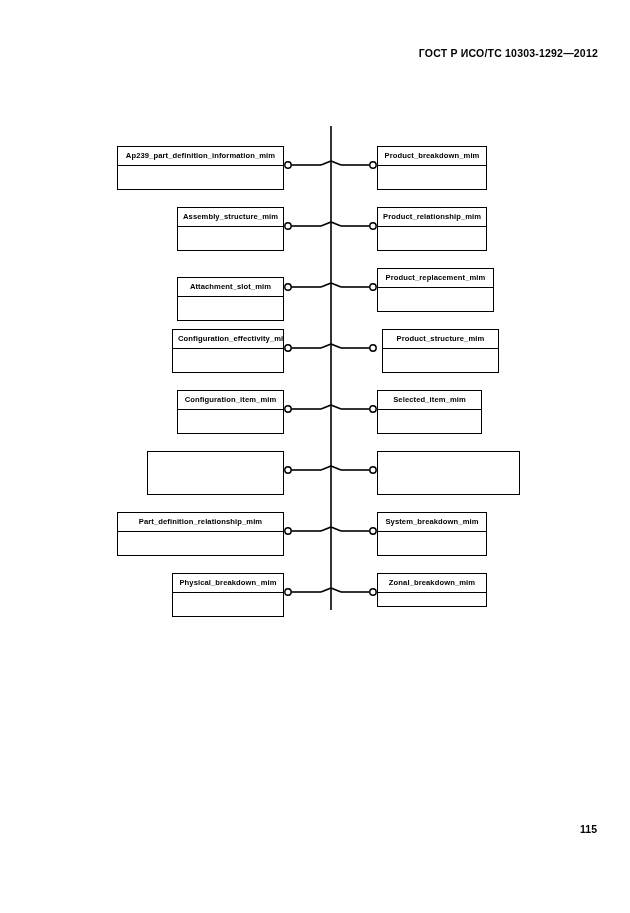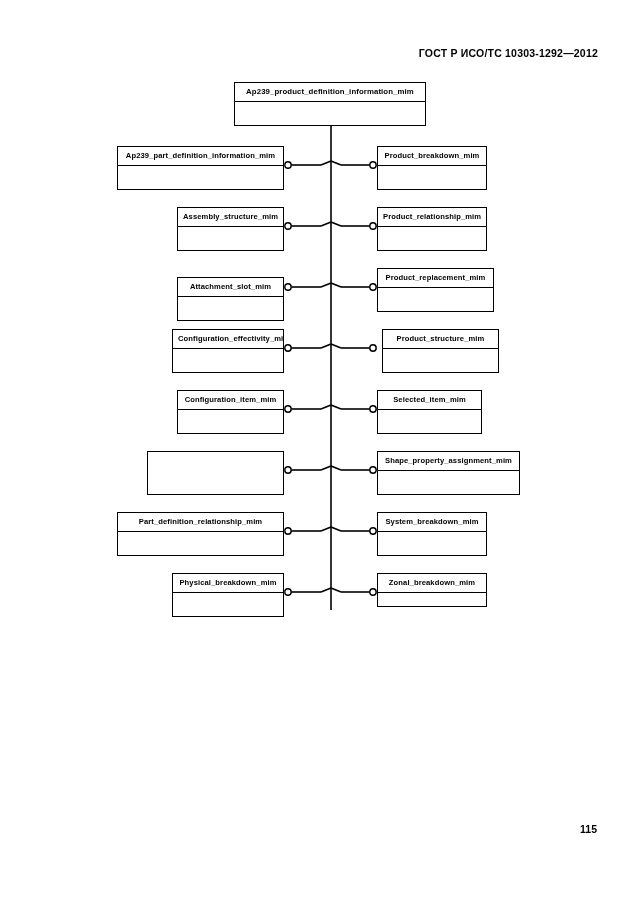--- a/index.html
+++ b/index.html
@@ -152,24 +152,20 @@
           <circle cx="373" cy="156" r="3.2"></circle>
           <circle cx="373" cy="217" r="3.2"></circle>
           <circle cx="373" cy="278" r="3.2"></circle>
           <circle cx="373" cy="339" r="3.2"></circle>
           <circle cx="373" cy="400" r="3.2"></circle>
           <circle cx="373" cy="461" r="3.2"></circle>
           <circle cx="373" cy="522" r="3.2"></circle>
         </g>
     </svg>
 
-    <div class="entity-box root" id="root-box" style="left: 234px; top: 12px; width: 192px; height: 44px;">
-      <div class="entity-title">Ap239_product_definition_information_mim</div>
-      <div class="entity-body"></div>
-    </div>
 
     <div id="left-column">
         <div class="entity-box" style="left: 117px; top: 76px; width: 167px; height: 44px;">
           <div class="entity-title">Ap239_part_definition_information_mim</div>
           <div class="entity-body"></div>
         </div>
         <div class="entity-box" style="left: 177px; top: 137px; width: 107px; height: 44px;">
           <div class="entity-title">Assembly_structure_mim</div>
           <div class="entity-body"></div>
         </div>
@@ -212,21 +208,20 @@
         </div>
         <div class="entity-box" style="left: 382px; top: 259px; width: 117px; height: 44px;">
           <div class="entity-title">Product_structure_mim</div>
           <div class="entity-body"></div>
         </div>
         <div class="entity-box" style="left: 377px; top: 320px; width: 105px; height: 44px;">
           <div class="entity-title">Selected_item_mim</div>
           <div class="entity-body"></div>
         </div>
         <div class="entity-box" style="left: 377px; top: 381px; width: 143px; height: 44px;">
-          <div class="entity-title">Shape_property_assignment_mim</div>
           <div class="entity-body"></div>
         </div>
         <div class="entity-box" style="left: 377px; top: 442px; width: 110px; height: 44px;">
           <div class="entity-title">System_breakdown_mim</div>
           <div class="entity-body"></div>
         </div>
         <div class="entity-box" style="left: 377px; top: 503px; width: 110px; height: 34px;">
           <div class="entity-title">Zonal_breakdown_mim</div>
           <div class="entity-body"></div>
         </div>

